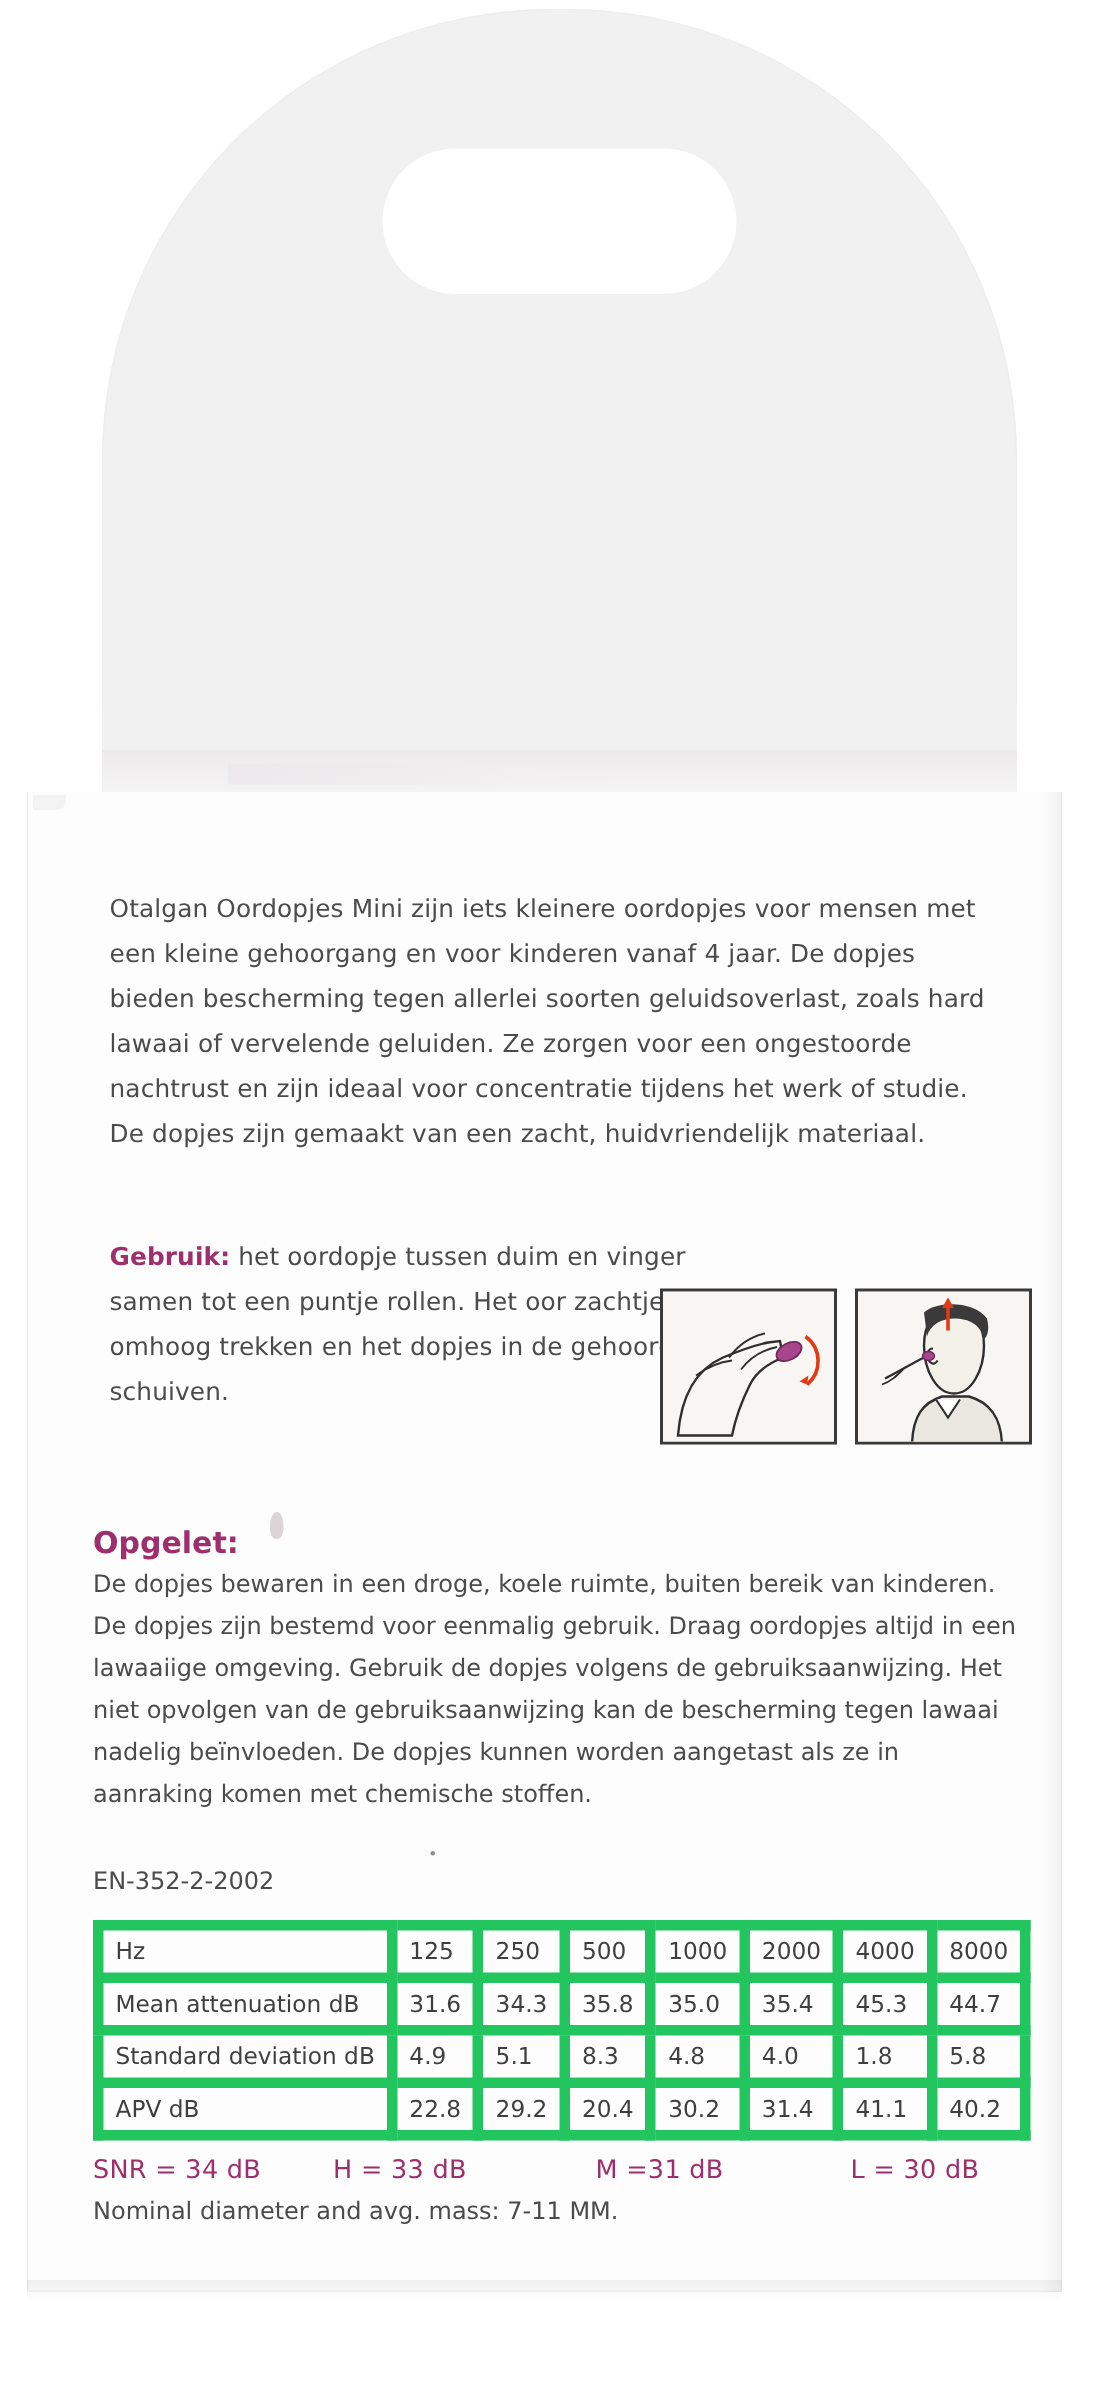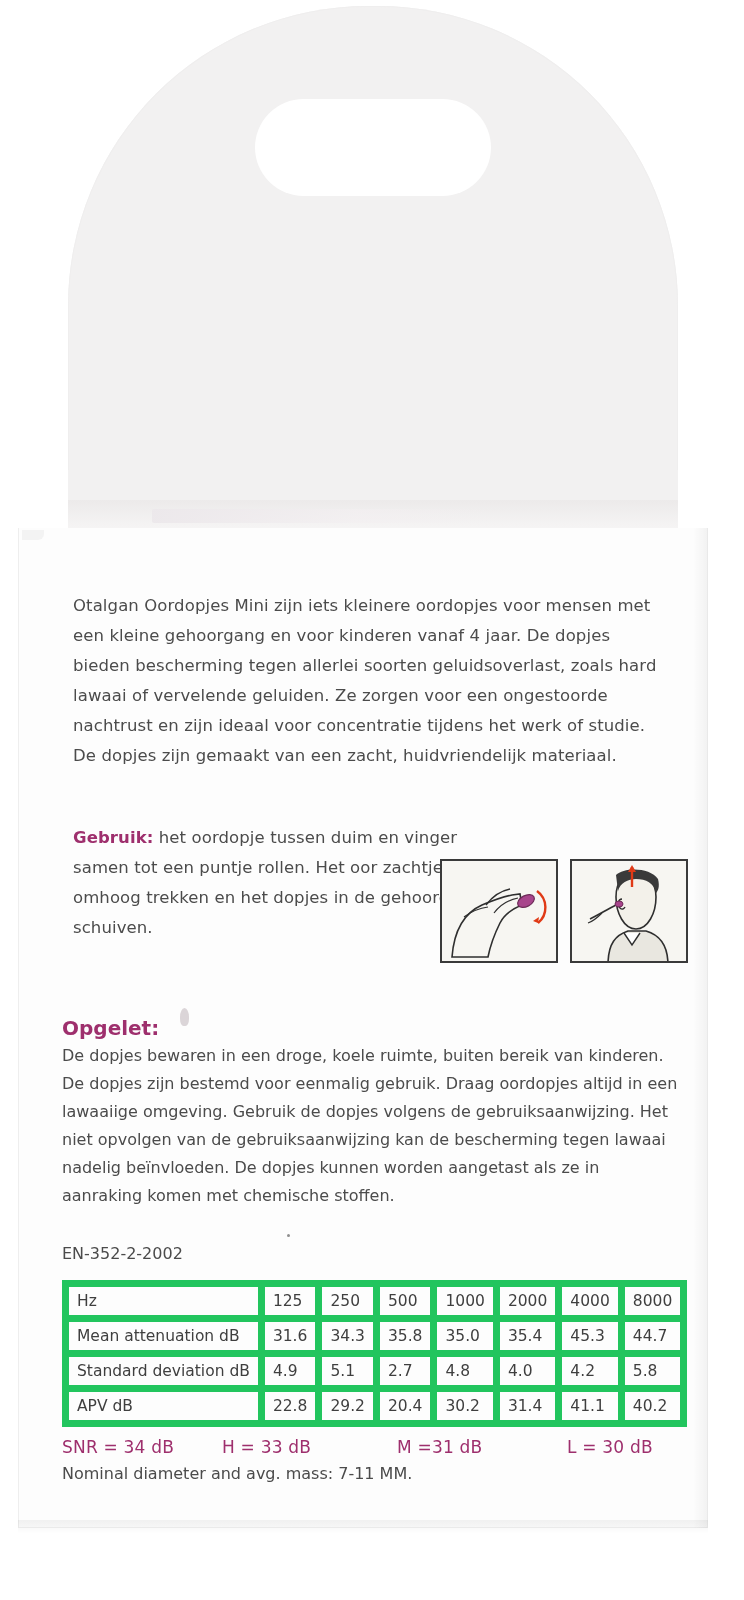--- a/index.html
+++ b/index.html
@@ -285,24 +285,24 @@
           <td class="num">35.8</td>
           <td class="num">35.0</td>
           <td class="num">35.4</td>
           <td class="num">45.3</td>
           <td class="num">44.7</td>
         </tr>
         <tr>
           <td class="rowhead">Standard deviation dB</td>
           <td class="num">4.9</td>
           <td class="num">5.1</td>
-          <td class="num">2.7</td>
+          <td class="num">8.3</td>
           <td class="num">4.8</td>
           <td class="num">4.0</td>
-          <td class="num">4.2</td>
+          <td class="num">1.8</td>
           <td class="num">5.8</td>
         </tr>
         <tr>
           <td class="rowhead">APV dB</td>
           <td class="num">22.8</td>
           <td class="num">29.2</td>
           <td class="num">20.4</td>
           <td class="num">30.2</td>
           <td class="num">31.4</td>
           <td class="num">41.1</td>

